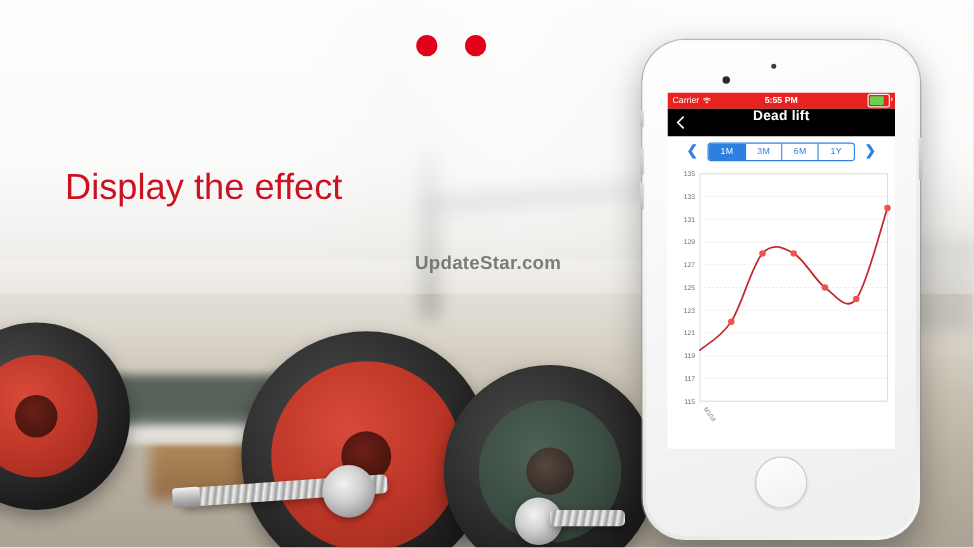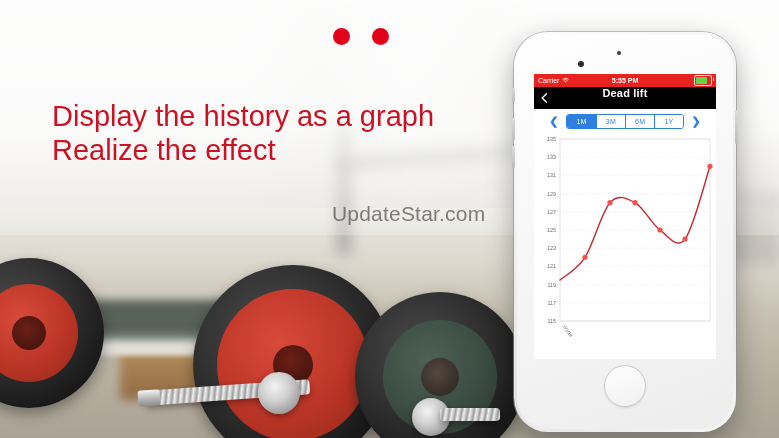--- a/index.html
+++ b/index.html
@@ -124,22 +124,23 @@
   }
   .sub3 {
     position:absolute; left:52px; top:166px;
     font-size:29px; color:#cc1122; white-space:nowrap;
     background: rgba(231,150,160,.55);
     padding:0 6px 2px 4px;
     text-shadow: 1px 1px 0 rgba(255,255,255,.4);
   }
   .watermark {
     position:absolute; left:332px; top:202px;
-    font-size:21px; color:#5c5c5c; opacity:.78;
+    font-size:15px; color:#5c5c5c; opacity:.78;
     letter-spacing:.2px;
+    font-weight:bold;
   }
 
   
   .phone {
     position:absolute; left:514px; top:32px; width:222px; height:400px;
     border-radius:34px;
     background: linear-gradient(150deg,#fefefe 0%,#f3f3f3 35%,#e3e3e3 70%,#f7f7f7 100%);
     box-shadow: 0 10px 28px rgba(0,0,0,.33), 0 0 0 1px rgba(170,170,170,.65);
   }
   .phone-inner {
@@ -275,22 +276,21 @@
     <div class="collar" style="left:258px;top:372px;width:42px;height:42px;"></div>
     <div class="collar" style="left:412px;top:398px;width:38px;height:38px;"></div>
     <div class="bar" style="left:440px;top:408px;width:60px;height:13px;"></div>
 
     <div class="bg-haze"></div>
   </div>
 
   <div class="dot" style="left:333px;top:28px;"></div>
   <div class="dot" style="left:372px;top:28px;"></div>
 
-  <div class="sub1">Display the history as a graph</div>
-  <div class="sub2">Realize the effect</div>
+  <div class="sub2">Display the effect</div>
 
   <div class="watermark">UpdateStar.com</div>
 
   <div class="phone">
     <div class="phone-inner"></div>
     <div class="btn-side" style="left:-2px;top:86px;height:22px;"></div>
     <div class="btn-side" style="left:-2px;top:114px;height:22px;"></div>
     <div class="btn-side" style="left:-2px;top:56px;height:14px;"></div>
     <div class="btn-side" style="right:-2px;top:78px;height:34px;"></div>
     <div class="speaker"></div>

